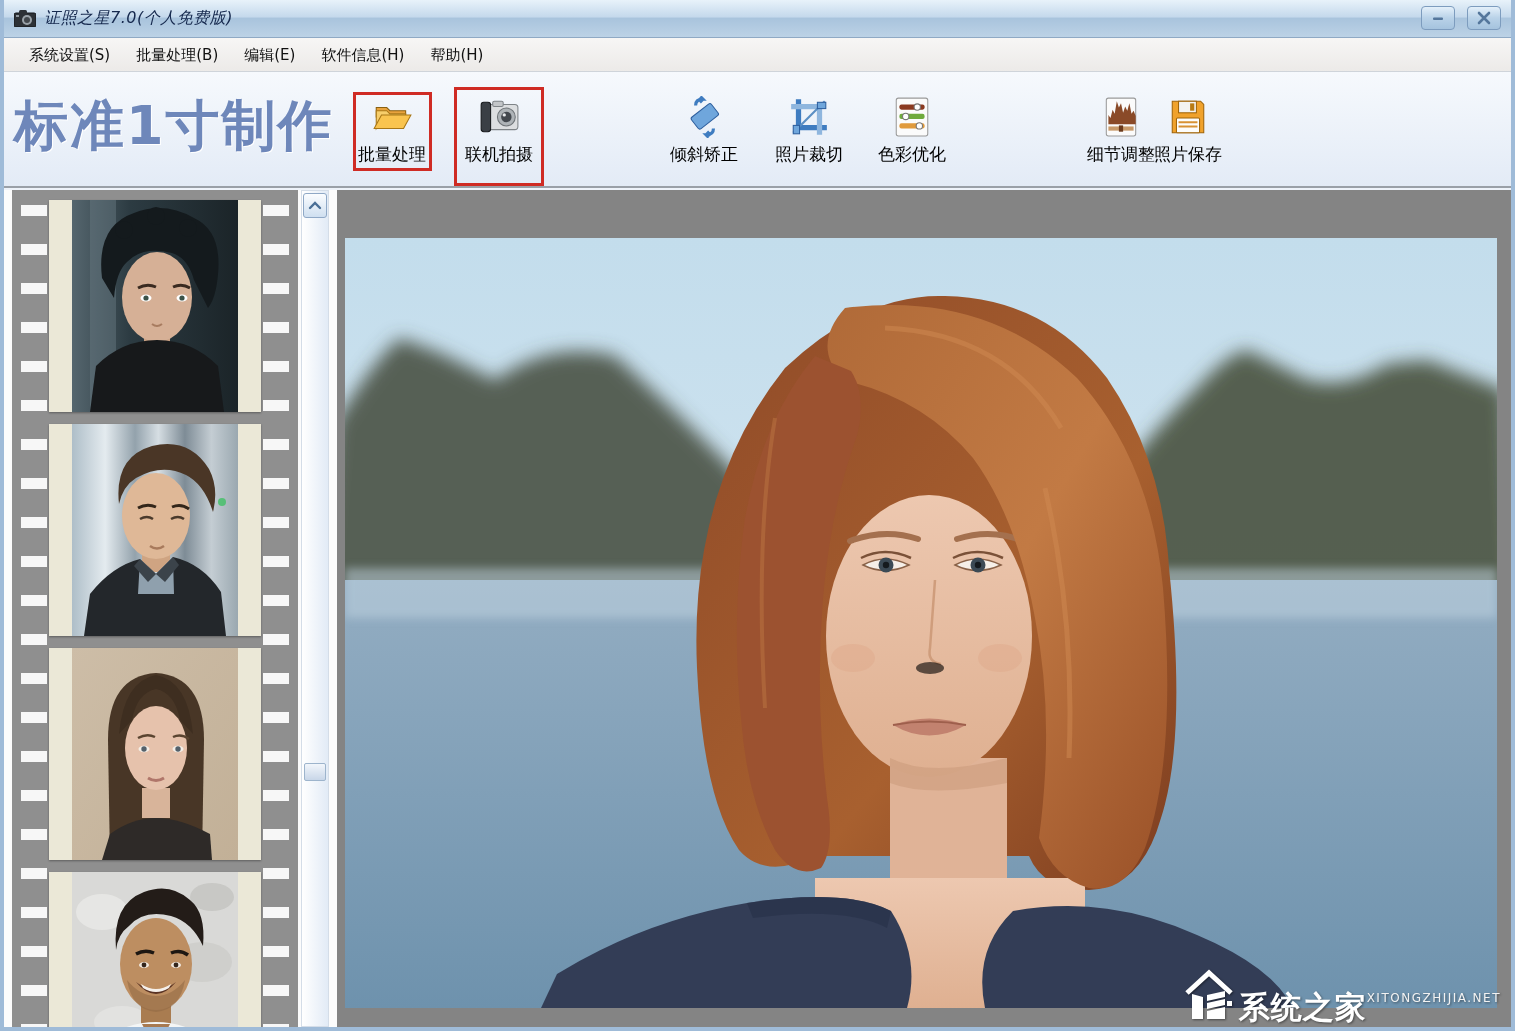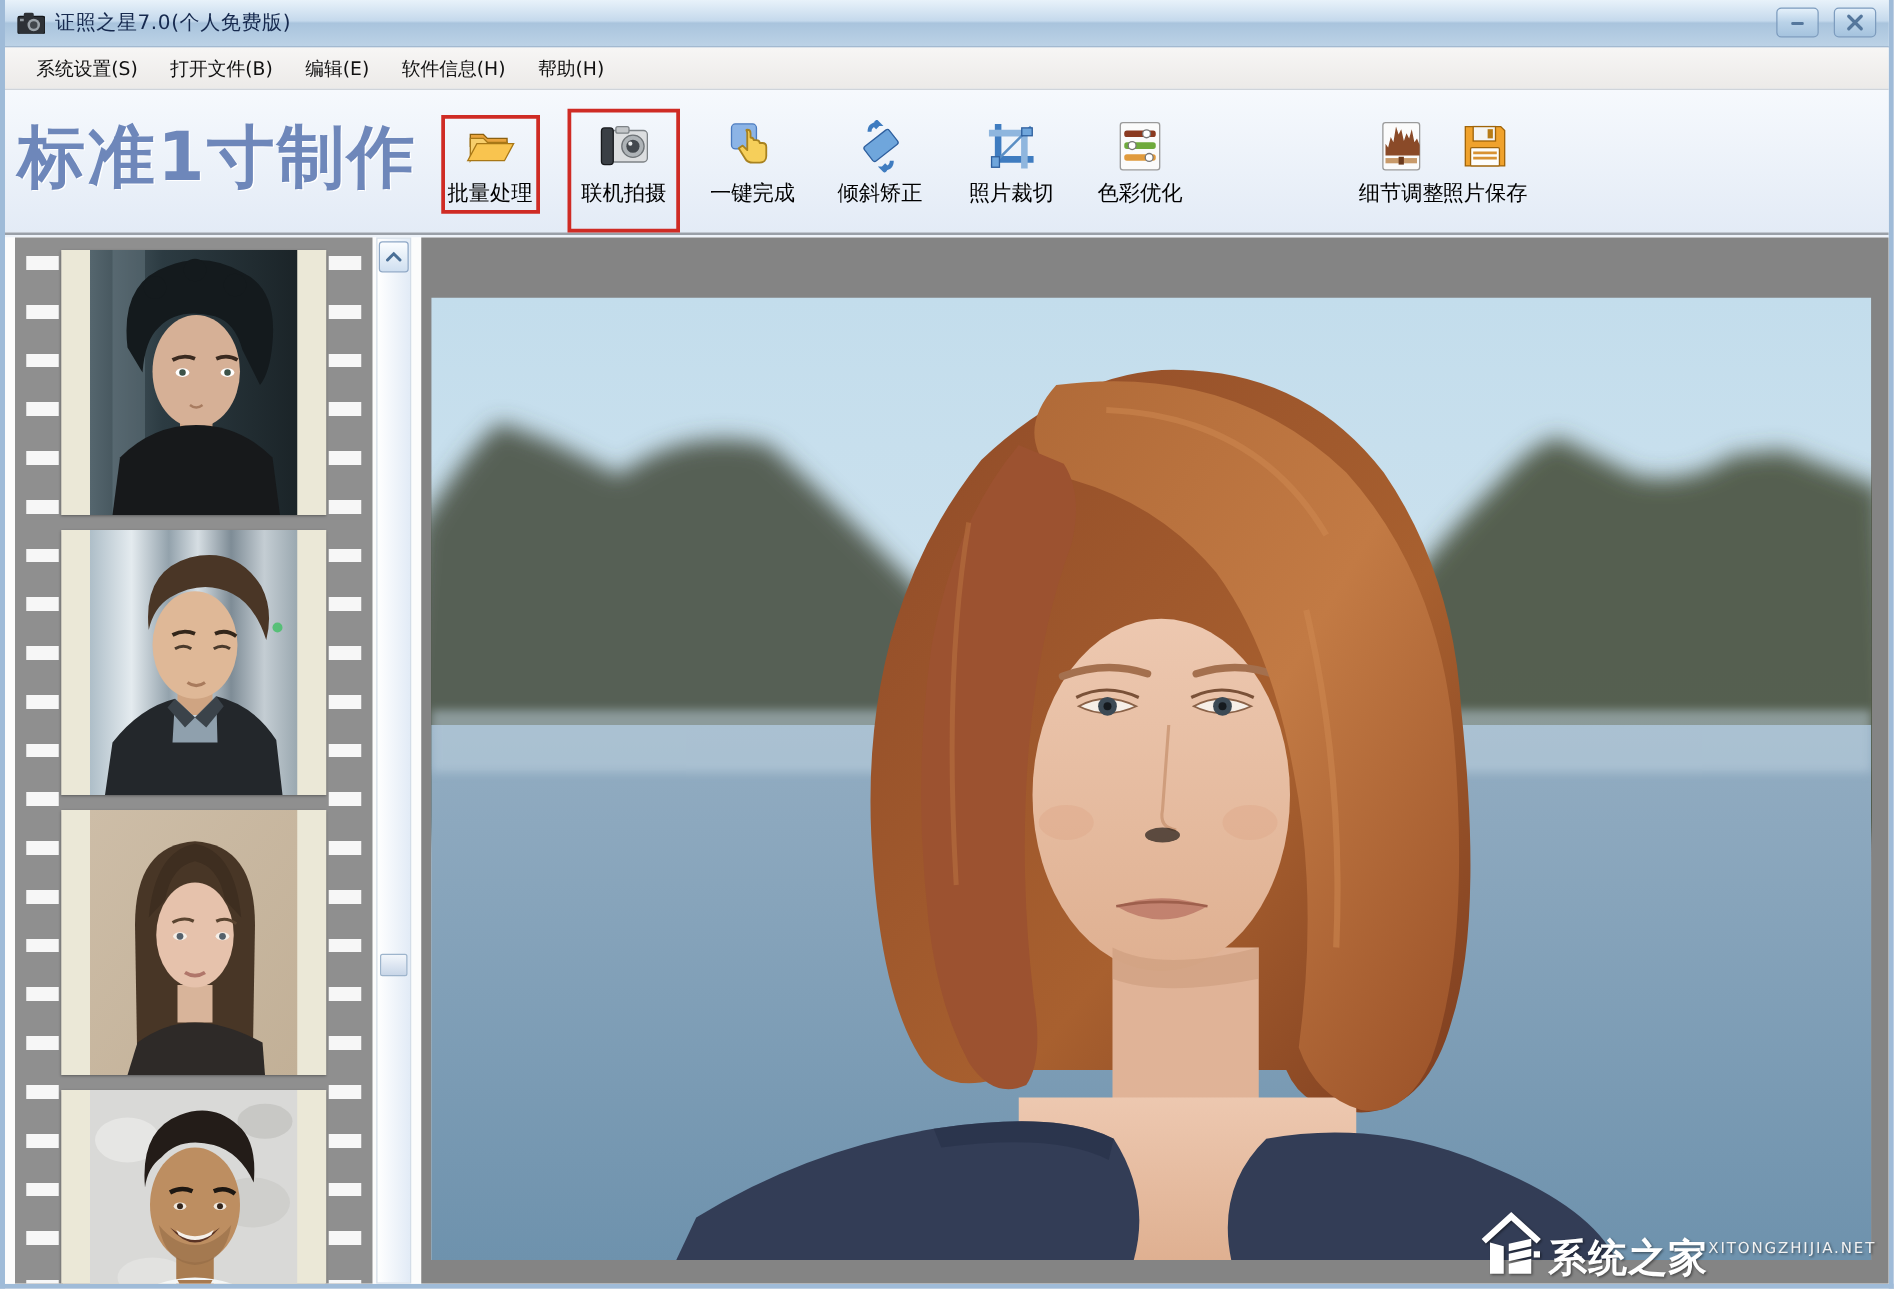--- a/index.html
+++ b/index.html
@@ -3,21 +3,21 @@
 <meta charset="utf-8">
 <style>
   * { margin:0; padding:0; box-sizing:border-box; }
   html,body { width:1515px; height:1031px; font-family:"DejaVu Sans","Liberation Sans",sans-serif; }
   .window { position:relative; width:1515px; height:1031px; background:#eef3fa; overflow:hidden;
             border-left:4px solid #9fbbd8; border-right:4px solid #9fbbd8; border-bottom:4px solid #9fbbd8; }
   
   .titlebar { position:absolute; left:-4px; top:0; width:1515px; height:38px;
     background:linear-gradient(#e8f2fa 0%, #c5d9ec 45%, #a9c4dd 50%, #bcd2e6 100%);
     display:flex; align-items:center; padding-left:14px; border-bottom:1px solid #8fa9c4; }
-  .titlebar .title { color:#16294e; font-size:16px; margin-left:8px; letter-spacing:.5px; }
+  .titlebar .title { color:#16294e; font-size:16px; margin-left:8px; letter-spacing:.5px;font-style:italic; }
   .winbtns { position:absolute; right:14px; top:6px; display:flex; gap:12px; }
   .winbtn { width:34px; height:24px; border:1px solid #7d9cbe; border-radius:4px;
     background:linear-gradient(#e4f0fa, #b9d2e8 50%, #a5c3de); display:flex; align-items:center; justify-content:center; }
   
   .menubar { position:absolute; left:0; top:38px; width:1507px; height:34px;
     background:linear-gradient(#f7f6f5,#eceae8); border-bottom:1px solid #cfd4da;
     display:flex; align-items:center; padding-left:12px; }
   .menuitem { font-size:15px; color:#111; padding:0 13px; line-height:34px; cursor:default; }
   
   .toolbar { position:absolute; left:0; top:72px; width:1507px; height:116px;
@@ -79,21 +79,21 @@
       <div class="winbtn">
         <svg width="14" height="14" viewBox="0 0 14 14">
           <path d="M2 2 L12 12 M12 2 L2 12" stroke="#55779c" stroke-width="2.6" stroke-linecap="round"></path>
           </svg>
       </div>
     </div>
   </div>
 
   <div class="menubar">
     <span class="menuitem">系统设置(S)</span>
-    <span class="menuitem">打开文件(B)</span>
+    <span class="menuitem">批量处理(B)</span>
     <span class="menuitem">编辑(E)</span>
     <span class="menuitem">软件信息(H)</span>
     <span class="menuitem">帮助(H)</span>
   </div>
 
   <div class="toolbar">
     <div class="modetitle">标准1寸制作</div>
 
     <div class="tbtn" style="left:348px">
       <svg viewBox="0 0 40 40">
@@ -109,27 +109,20 @@
         <rect x="10" y="8" width="28" height="24" rx="3" fill="#dcdee0" stroke="#7e8387"></rect>
         <rect x="3" y="6" width="9" height="28" rx="2.5" fill="#3a3f45" stroke="#17191c"></rect>
         <rect x="14" y="5" width="10" height="5" rx="1.5" fill="#c3c6c9" stroke="#7e8387"></rect>
         <circle cx="27" cy="20" r="8.5" fill="#aeb3b7" stroke="#6f7478"></circle>
         <circle cx="27" cy="20" r="5" fill="#43484e"></circle>
         <circle cx="25" cy="18" r="1.6" fill="#e8eaec"></circle>
       </svg>
       <span class="lbl">联机拍摄</span>
     </div>
 
-    <div class="tbtn" style="left:558px">
-      <svg viewBox="0 0 40 40">
-        <rect x="4" y="3" width="19" height="19" rx="3" fill="#8cb4e6" stroke="#4a7abf"></rect>
-        <path d="M16 10 v13 l-3.5 -3.5 -3 2 5 8 c1 2 3 3 6 3 h5 c3 0 5 -2 5 -5 v-7 c0 -2 -1.4 -3 -3 -3 h-2 c0 -1.4 -1.2 -2.2 -2.6 -2.2 h-2 c0 -1.3 -1 -2 -2.4 -2 V10 c0 -1.6 -1 -2.6 -2.5 -2.6 S16 8.4 16 10 z" fill="#f6cf5a" stroke="#a8821f" stroke-width="1.4" stroke-linejoin="round"></path>
-      </svg>
-      <span class="lbl">一键完成</span>
-    </div>
 
     <div class="tbtn" style="left:660px">
       <svg viewBox="0 0 40 40">
         <rect x="9" y="13" width="24" height="14" rx="2" fill="#6fa6dc" stroke="#2e5f9e" transform="rotate(-38 20 20)"></rect>
         <path d="M12 9 Q12 3 19 3 l-2.5 -2.5 M19 3 l-3 3" fill="none" stroke="#3f7cc0" stroke-width="3"></path>
         <path d="M29 31 Q29 37 22 37 l2.5 2.5 M22 37 l3 -3" fill="none" stroke="#3f7cc0" stroke-width="3"></path>
       </svg>
       <span class="lbl">倾斜矫正</span>
     </div>
 

